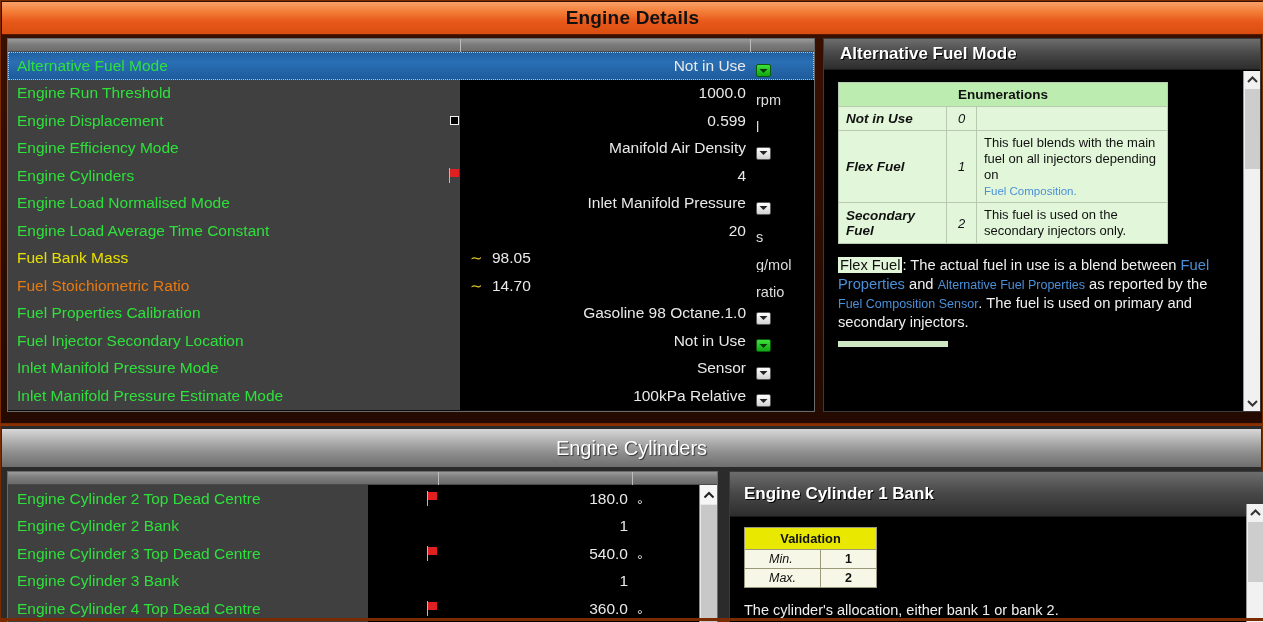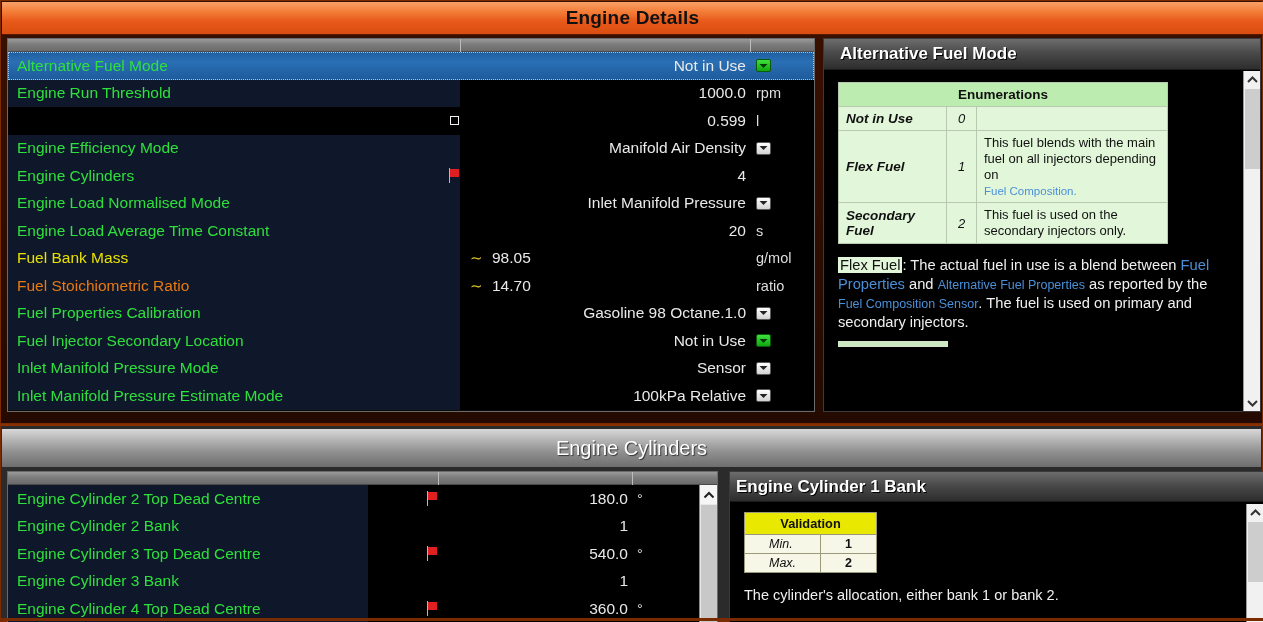--- a/index.html
+++ b/index.html
@@ -46,21 +46,21 @@
   }
   .colhead .div { position: absolute; top: 0; width: 1px; height: 13px; background: #bdbdbd; }
   .rows { position: relative; background: #000; }
 
   .row {
     position: relative; height: 27.5px; display: flex; align-items: center;
     background: #000;
   }
   .row .namecell {
     position: absolute; left: 0; top: 0; width: 452px; height: 100%;
-    background: #0f172a;
+    background: #404040;
     display: flex; align-items: center;
     padding-left: 9px;
   }
   .row.sel .namecell { background: transparent; }
   .row.sel {
     background: linear-gradient(180deg,#1f5fa0 0%, #2a6fb4 35%, #1d5a9a 100%);
     outline: 1px dotted #9fc8f0; outline-offset: -1px;
   }
   .row .nm { font-size: 15.5px; color: #2ee03c; white-space: nowrap; }
   .row .nm.yellow { color: #e8e000; }
@@ -78,22 +78,22 @@
   .row .val { font-size: 15.5px; color: #e9e9e9; white-space: nowrap; }
   .row .tilde {
     position: absolute; left: 462px; top: 0; height: 100%;
     display: flex; align-items: center; font-size: 15px; color: #d8c22a;
   }
   .row .approxval {
     position: absolute; left: 484px; top: 0; height: 100%;
     display: flex; align-items: center; font-size: 15.5px; color: #e9e9e9;
   }
   .row .unitcell {
-    position: absolute; left: 745px; top: 0; width: 62px; height: 100%;
-    display: flex; align-items: center; padding-left: 3px;
+    position: absolute; left: 745px; top: 12px; width: 62px; height: 100%;
+    display: flex; padding-left: 3px;
   }
   .row .unit { font-size: 14.5px; color: #dedede; white-space: nowrap; }
 
   .ddbtn {
     width: 15px; height: 13px; border-radius: 2px;
     display: inline-flex; align-items: center; justify-content: center;
     background: linear-gradient(180deg,#ffffff 0%, #d2d2d2 100%);
     border: 1px solid #5a5a5a;
   }
   .ddbtn.green { background: linear-gradient(180deg,#3ee03e 0%, #0fa80f 100%); border-color:#0a5a0a; }
@@ -192,21 +192,21 @@
     background: #e8e8e8; border-left: 1px solid #8a8a8a;
   }
   .gsb .arrow { position: absolute; left: 0; top: 0; width: 18px; height: 19px;
     background: #f6f6f6; display: flex; align-items: center; justify-content: center; }
   .gsb .thumb { position: absolute; left: 1px; top: 20px; width: 16px; bottom: 0; background: #c8c8c8; }
 
   .doc-panel2 {
     position: absolute; left: 728px; top: 45px; width: 535px; height: 177px;
     background: #000; border: 1px solid #3a3a3a; overflow: hidden;
   }
-  .doc-panel2 .doc-head { padding-left: 6px; height: 30px; }
+  .doc-panel2 .doc-head { padding-left: 14px; height: 45px; }
   .doc-panel2 .doc-body { padding: 10px 32px 0 14px; height: 147px; }
   table.valid { border-collapse: collapse; width: 120px; background: #f7f7e8; }
   table.valid th.vh {
     background: #e8e800; font-size: 12.8px; font-weight: bold; color: #111;
     text-align: center; border: 1px solid #9a9a7a; padding: 3px 6px;
   }
   table.valid td { border: 1px solid #9a9a7a; font-size: 12.5px; color: #111; padding: 2px 24px; }
   table.valid td.vlabel { font-style: italic; }
   table.valid td.vnum { text-align: right; font-weight: bold; width: 48px; }
   .doc-text2 { margin-top: 14px; font-size: 14.5px; color: #f0f0f0; }
@@ -250,20 +250,23 @@
               <span class="nm">Engine Run Threshold</span>
             </div>
             <div class="valcell">
               <span class="val">1000.0</span>
             </div>
             <div class="unitcell">
               <span class="unit">rpm</span>
             </div>
           </div>
           <div class="row">
+            <div class="namecell">
+              <span class="nm">Engine Displacement</span>
+            </div>
             <div class="marker">
               <span class="sqicon"></span>
             </div>
             <div class="valcell">
               <span class="val">0.599</span>
             </div>
             <div class="unitcell">
               <span class="unit">l</span>
             </div>
           </div>

